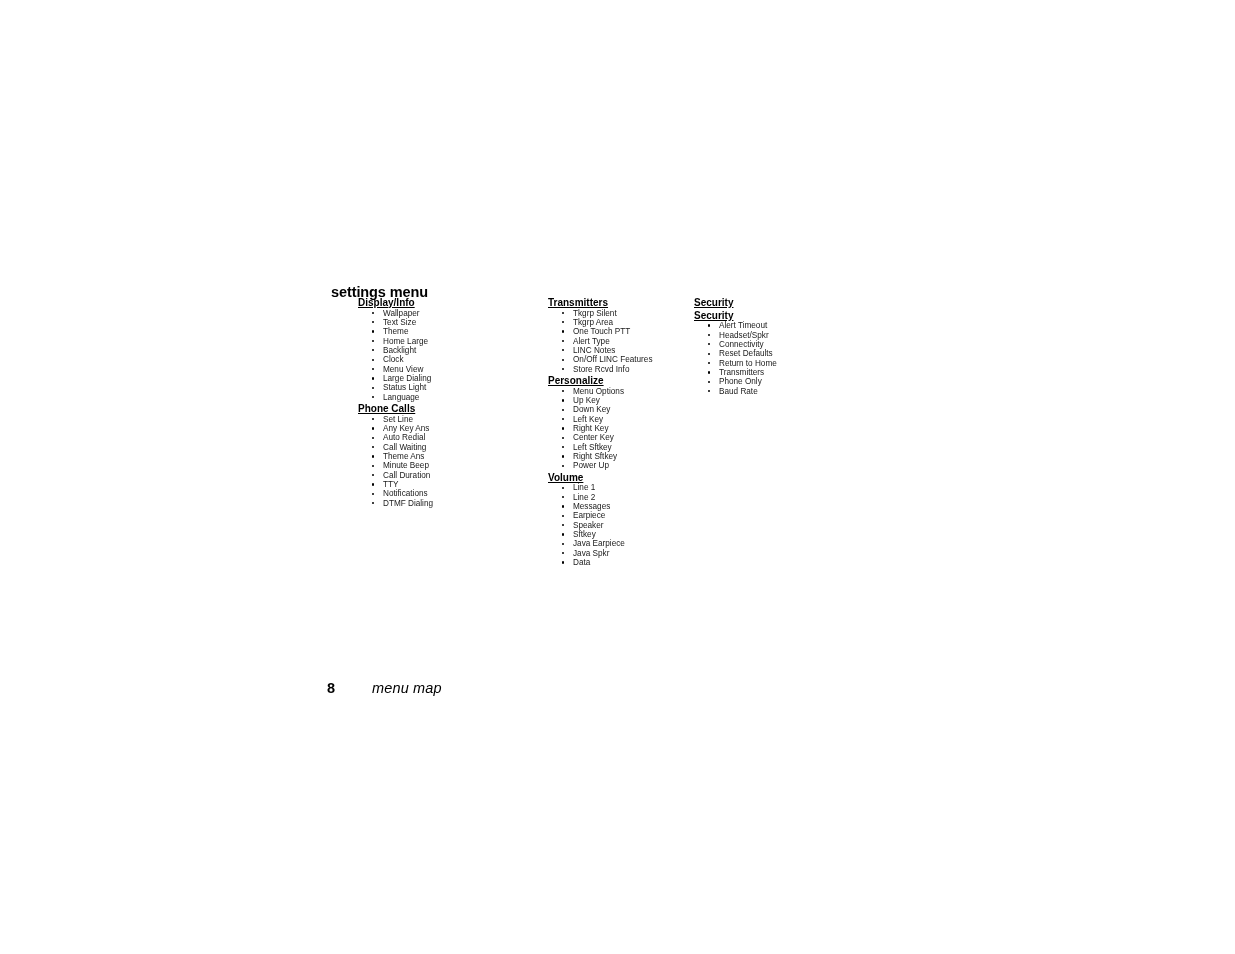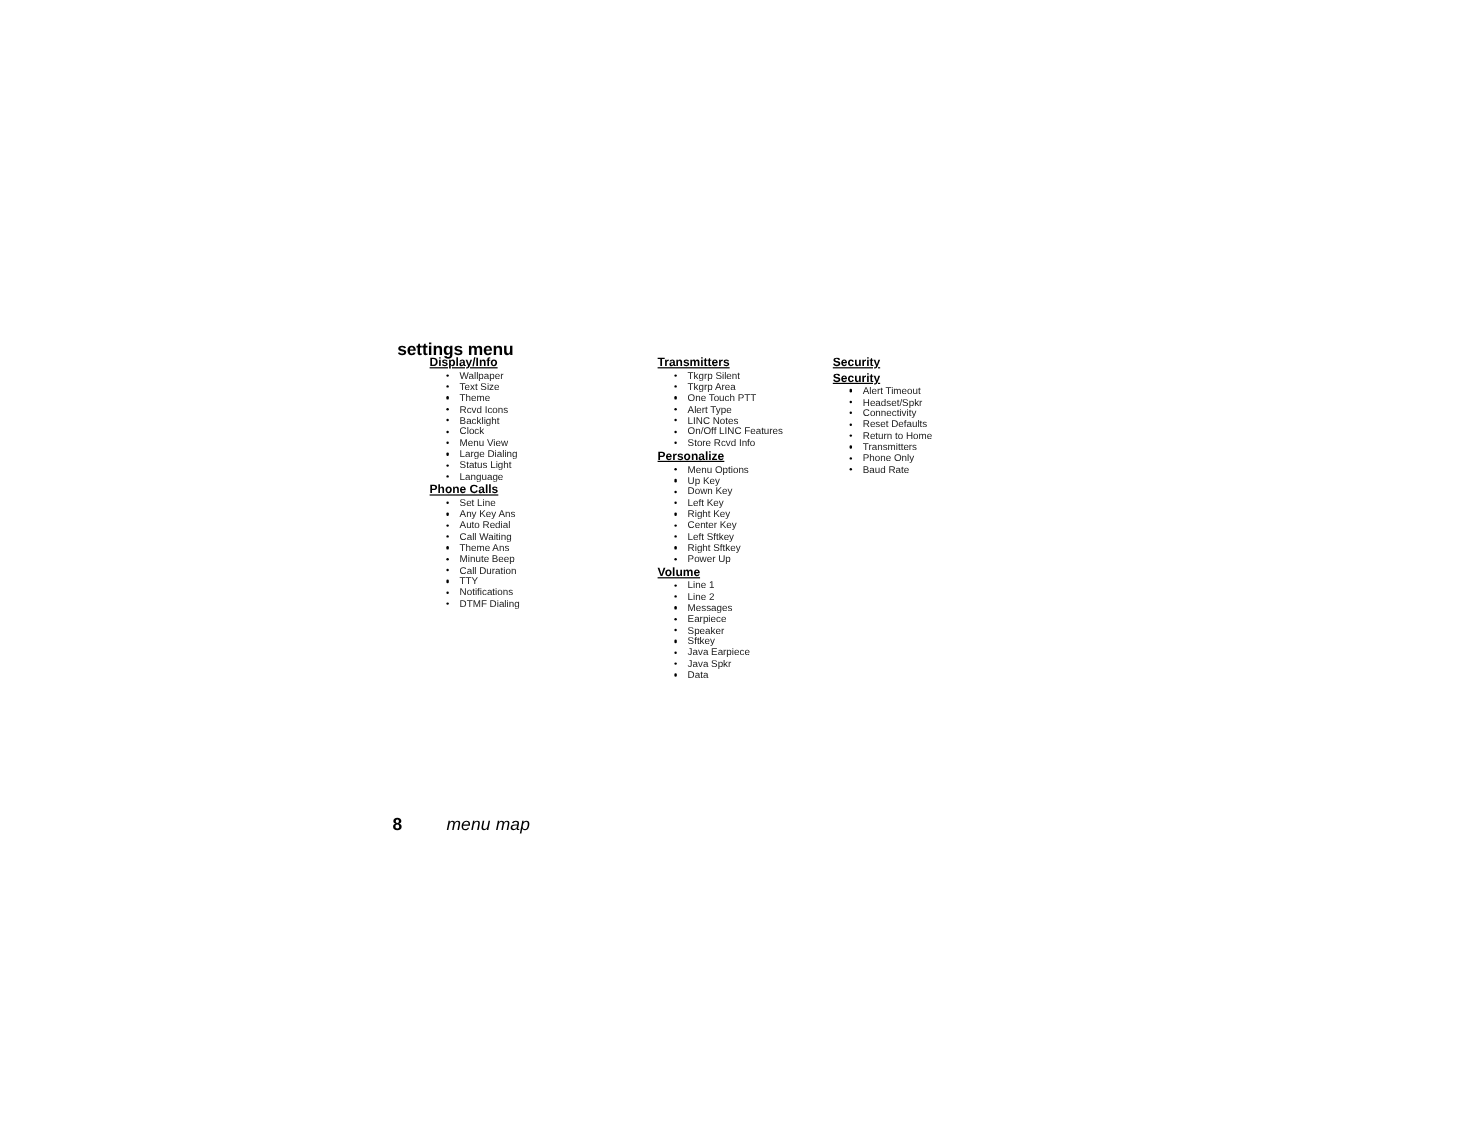--- a/index.html
+++ b/index.html
@@ -133,21 +133,21 @@
   <h1 class="page-title">settings menu</h1>
 
   <div class="columns">
     <div class="column col-1">
         <div class="group">
           <div class="group-title">Display/Info</div>
           <ul class="items">
             <li><span class="bullet"></span><span class="label">Wallpaper</span></li>
             <li><span class="bullet"></span><span class="label">Text Size</span></li>
             <li><span class="bullet"></span><span class="label">Theme</span></li>
-            <li><span class="bullet"></span><span class="label">Rcvd Icons</span></li>
+            <li><span class="bullet"></span><span class="label">Home Large</span></li>
             <li><span class="bullet"></span><span class="label">Backlight</span></li>
             <li><span class="bullet"></span><span class="label">Clock</span></li>
             <li><span class="bullet"></span><span class="label">Menu View</span></li>
             <li><span class="bullet"></span><span class="label">Large Dialing</span></li>
             <li><span class="bullet"></span><span class="label">Status Light</span></li>
             <li><span class="bullet"></span><span class="label">Language</span></li>
           </ul>
         </div>
         <div class="group">
           <div class="group-title">Phone Calls</div>

